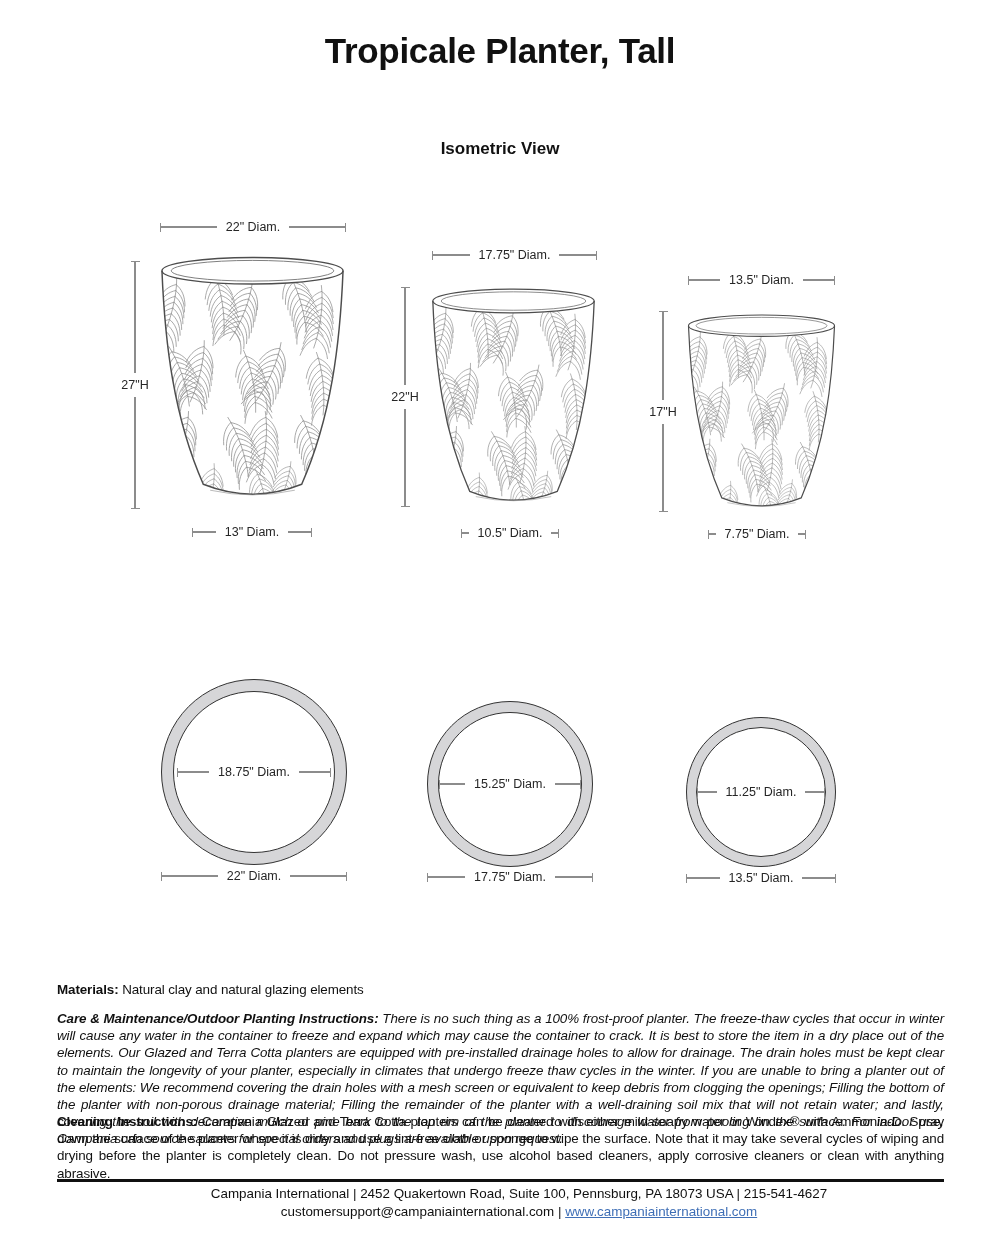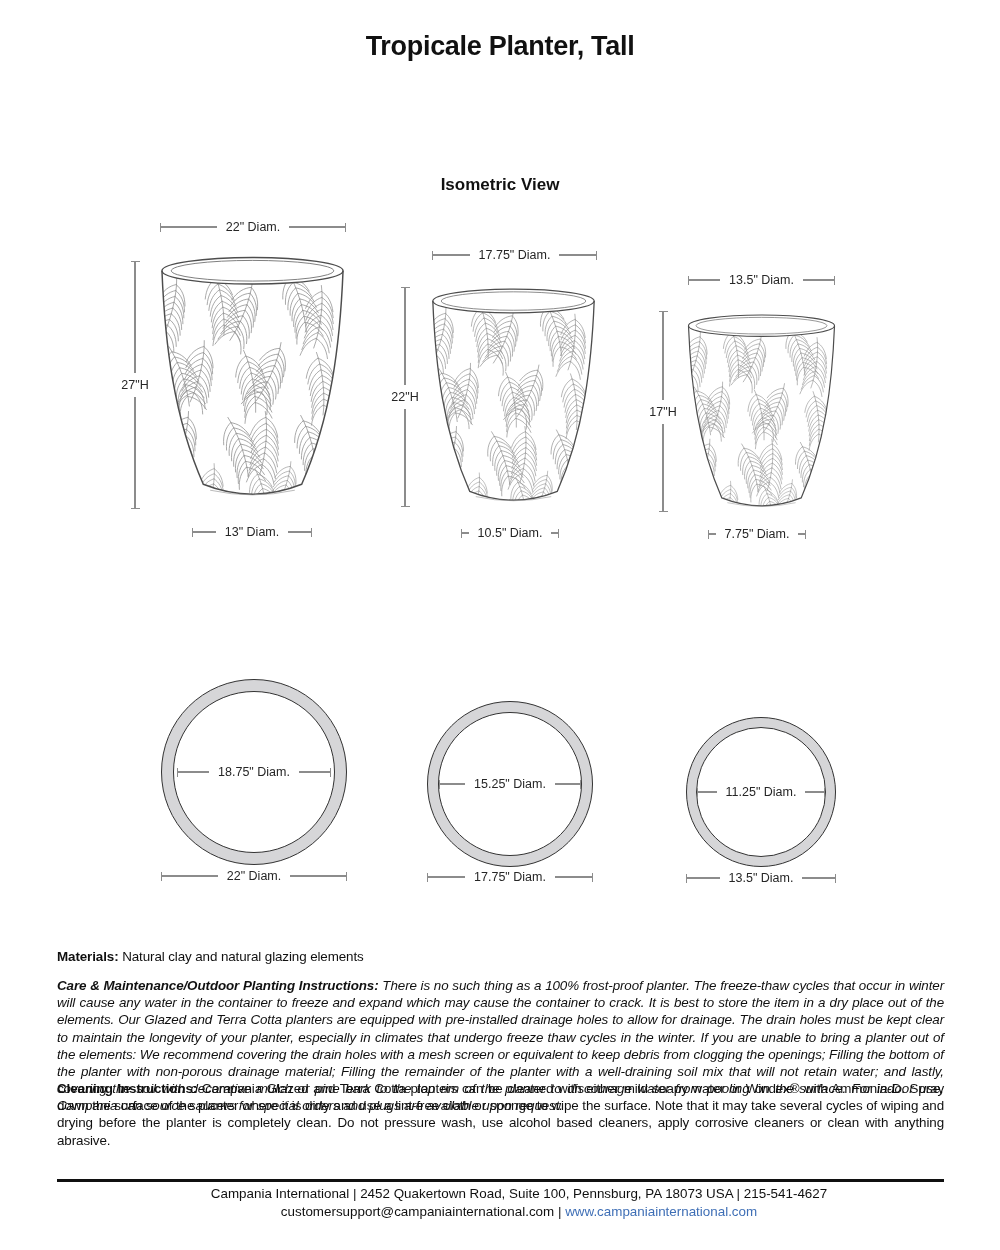--- a/index.html
+++ b/index.html
@@ -3,25 +3,25 @@
 <meta charset="utf-8">
 <style>
   html,body { margin:0; padding:0; background:#fff; }
   .page {
     position:relative; width:1000px; height:1250px; margin:0 auto;
     background:#ffffff; font-family:"Liberation Sans", sans-serif; color:#1a1a1a;
     overflow:hidden;
   }
   .page-title {
     position:absolute; top:31px; left:0; width:100%; text-align:center;
-    font-size:27px; font-weight:bold; letter-spacing:-0.3px; color:#111;
+    font-size:35px; font-weight:bold; letter-spacing:-0.3px; color:#111;
   }
   .section-title {
     position:absolute; left:0; width:100%; text-align:center;
-    font-size:17px; font-weight:bold; color:#111;margin-top:36px;
+    font-size:17px; font-weight:bold; color:#111;
   }
   .iso-title { top:139px; }
   .top-title { top:604px; }
 
   
   .hdim { position:absolute; display:flex; align-items:center; height:12px; }
   .hdim .tick { flex:none; width:1.2px; height:9px; background:#8c8c8c; }
   .hdim .seg  { flex:1; height:1.1px; background:#8c8c8c; }
   .hdim .lbl  { flex:none; padding:0 9px; font-size:12.5px; line-height:12px;
                 color:#262626; white-space:nowrap; }
@@ -34,28 +34,28 @@
 
   .pot { position:absolute; }
 
   
   .ring { position:absolute; border-radius:50%; background:#d6d6d8;
           border:1.5px solid #333; box-sizing:border-box; }
   .ring .hole { position:absolute; left:50%; top:50%; transform:translate(-50%,-50%);
           border-radius:50%; background:#ffffff; border:1.5px solid #333; box-sizing:border-box; }
 
   .text-block { position:absolute; left:57px; width:887px; font-size:13.4px;
-          line-height:17.2px; text-align:justify; color:#101010; letter-spacing:-0.1px; }
+          line-height:17.2px; text-align:justify; color:#101010; letter-spacing:-0.1px;margin-top:33px; }
   .text-block b { font-weight:bold; }
 
   .rule { position:absolute; left:57px; width:887px; height:2.5px; background:#101010; }
 
   .footer { position:absolute; left:0; width:100%; text-align:center;
           font-size:13.4px; line-height:17.5px; color:#101010;margin-left:19px; }
-  .footer a { color:#3f6fb6; cursor:pointer;text-align:center; }
+  .footer a { color:#3f6fb6; text-decoration:underline; cursor:pointer;text-align:center; }
 </style>
 </head>
 <body>
 
 <div class="page">
 
   <svg width="0" height="0" style="position:absolute" aria-hidden="true">
     <defs>
       <path id="vnL" d="M0,0c-6.5,3-11.5,9-14,19"></path>
       <path id="vnR" d="M0,0c6.5,3,11.5,9,14,19"></path>

